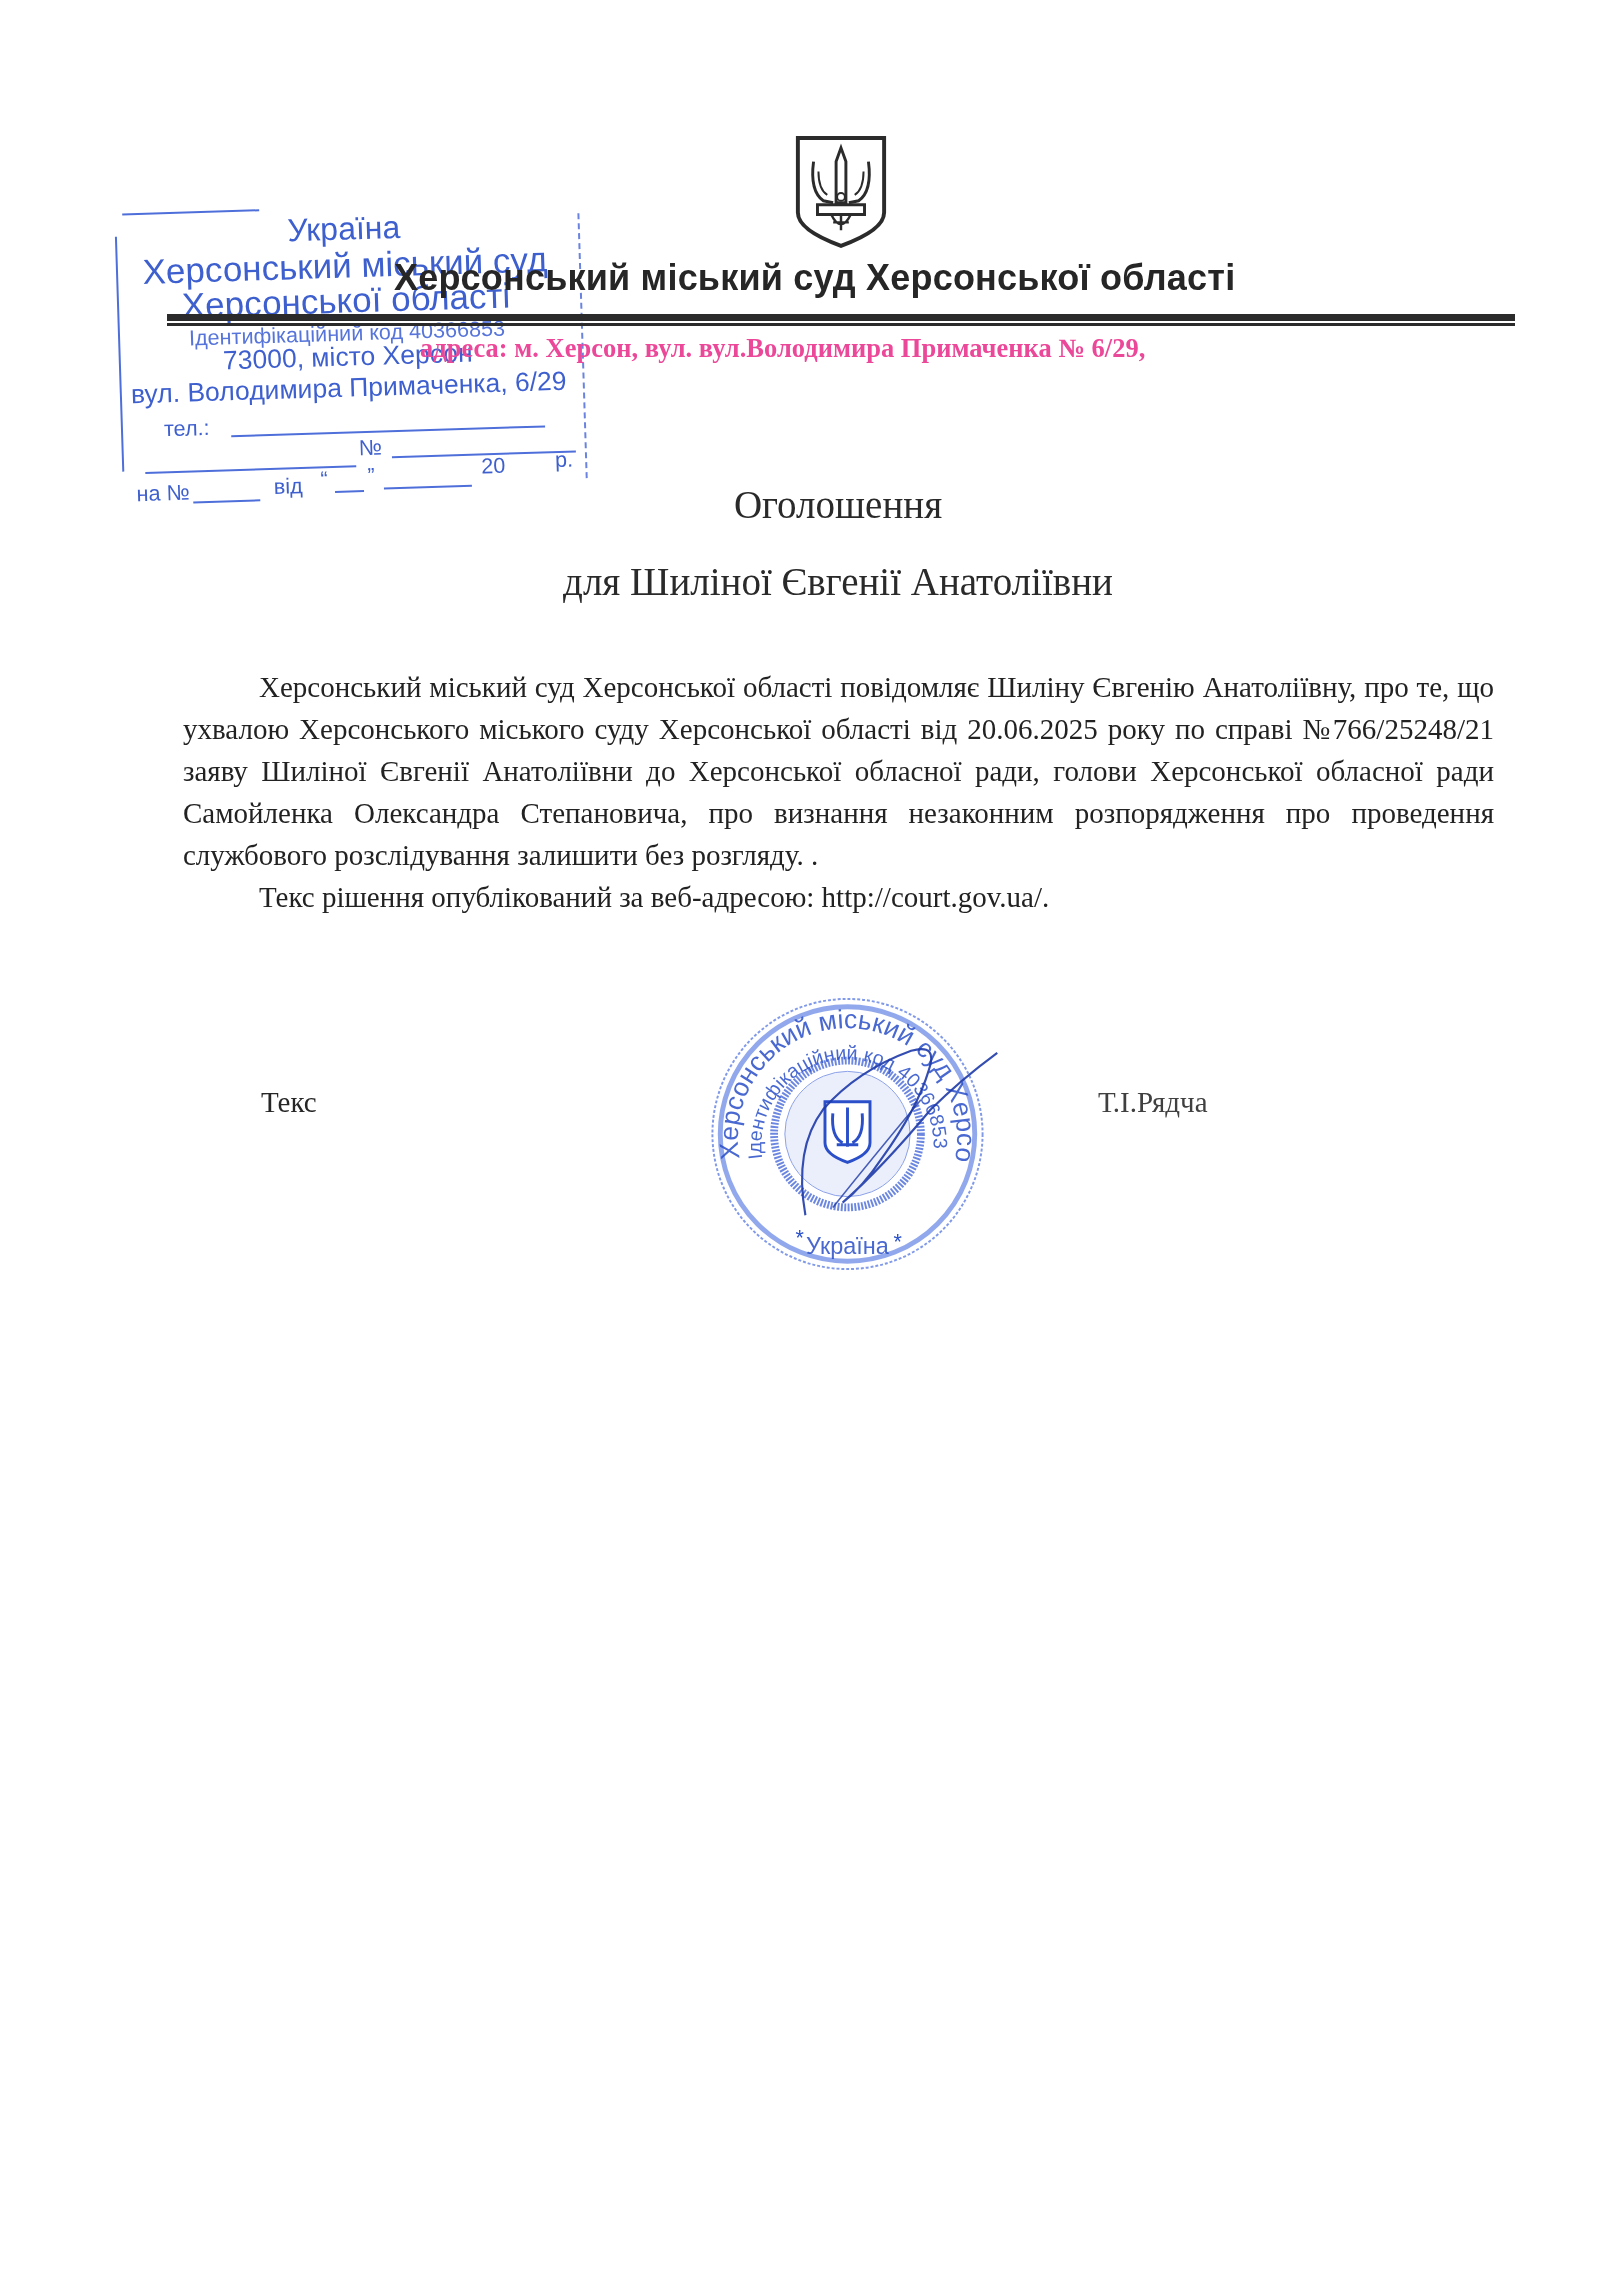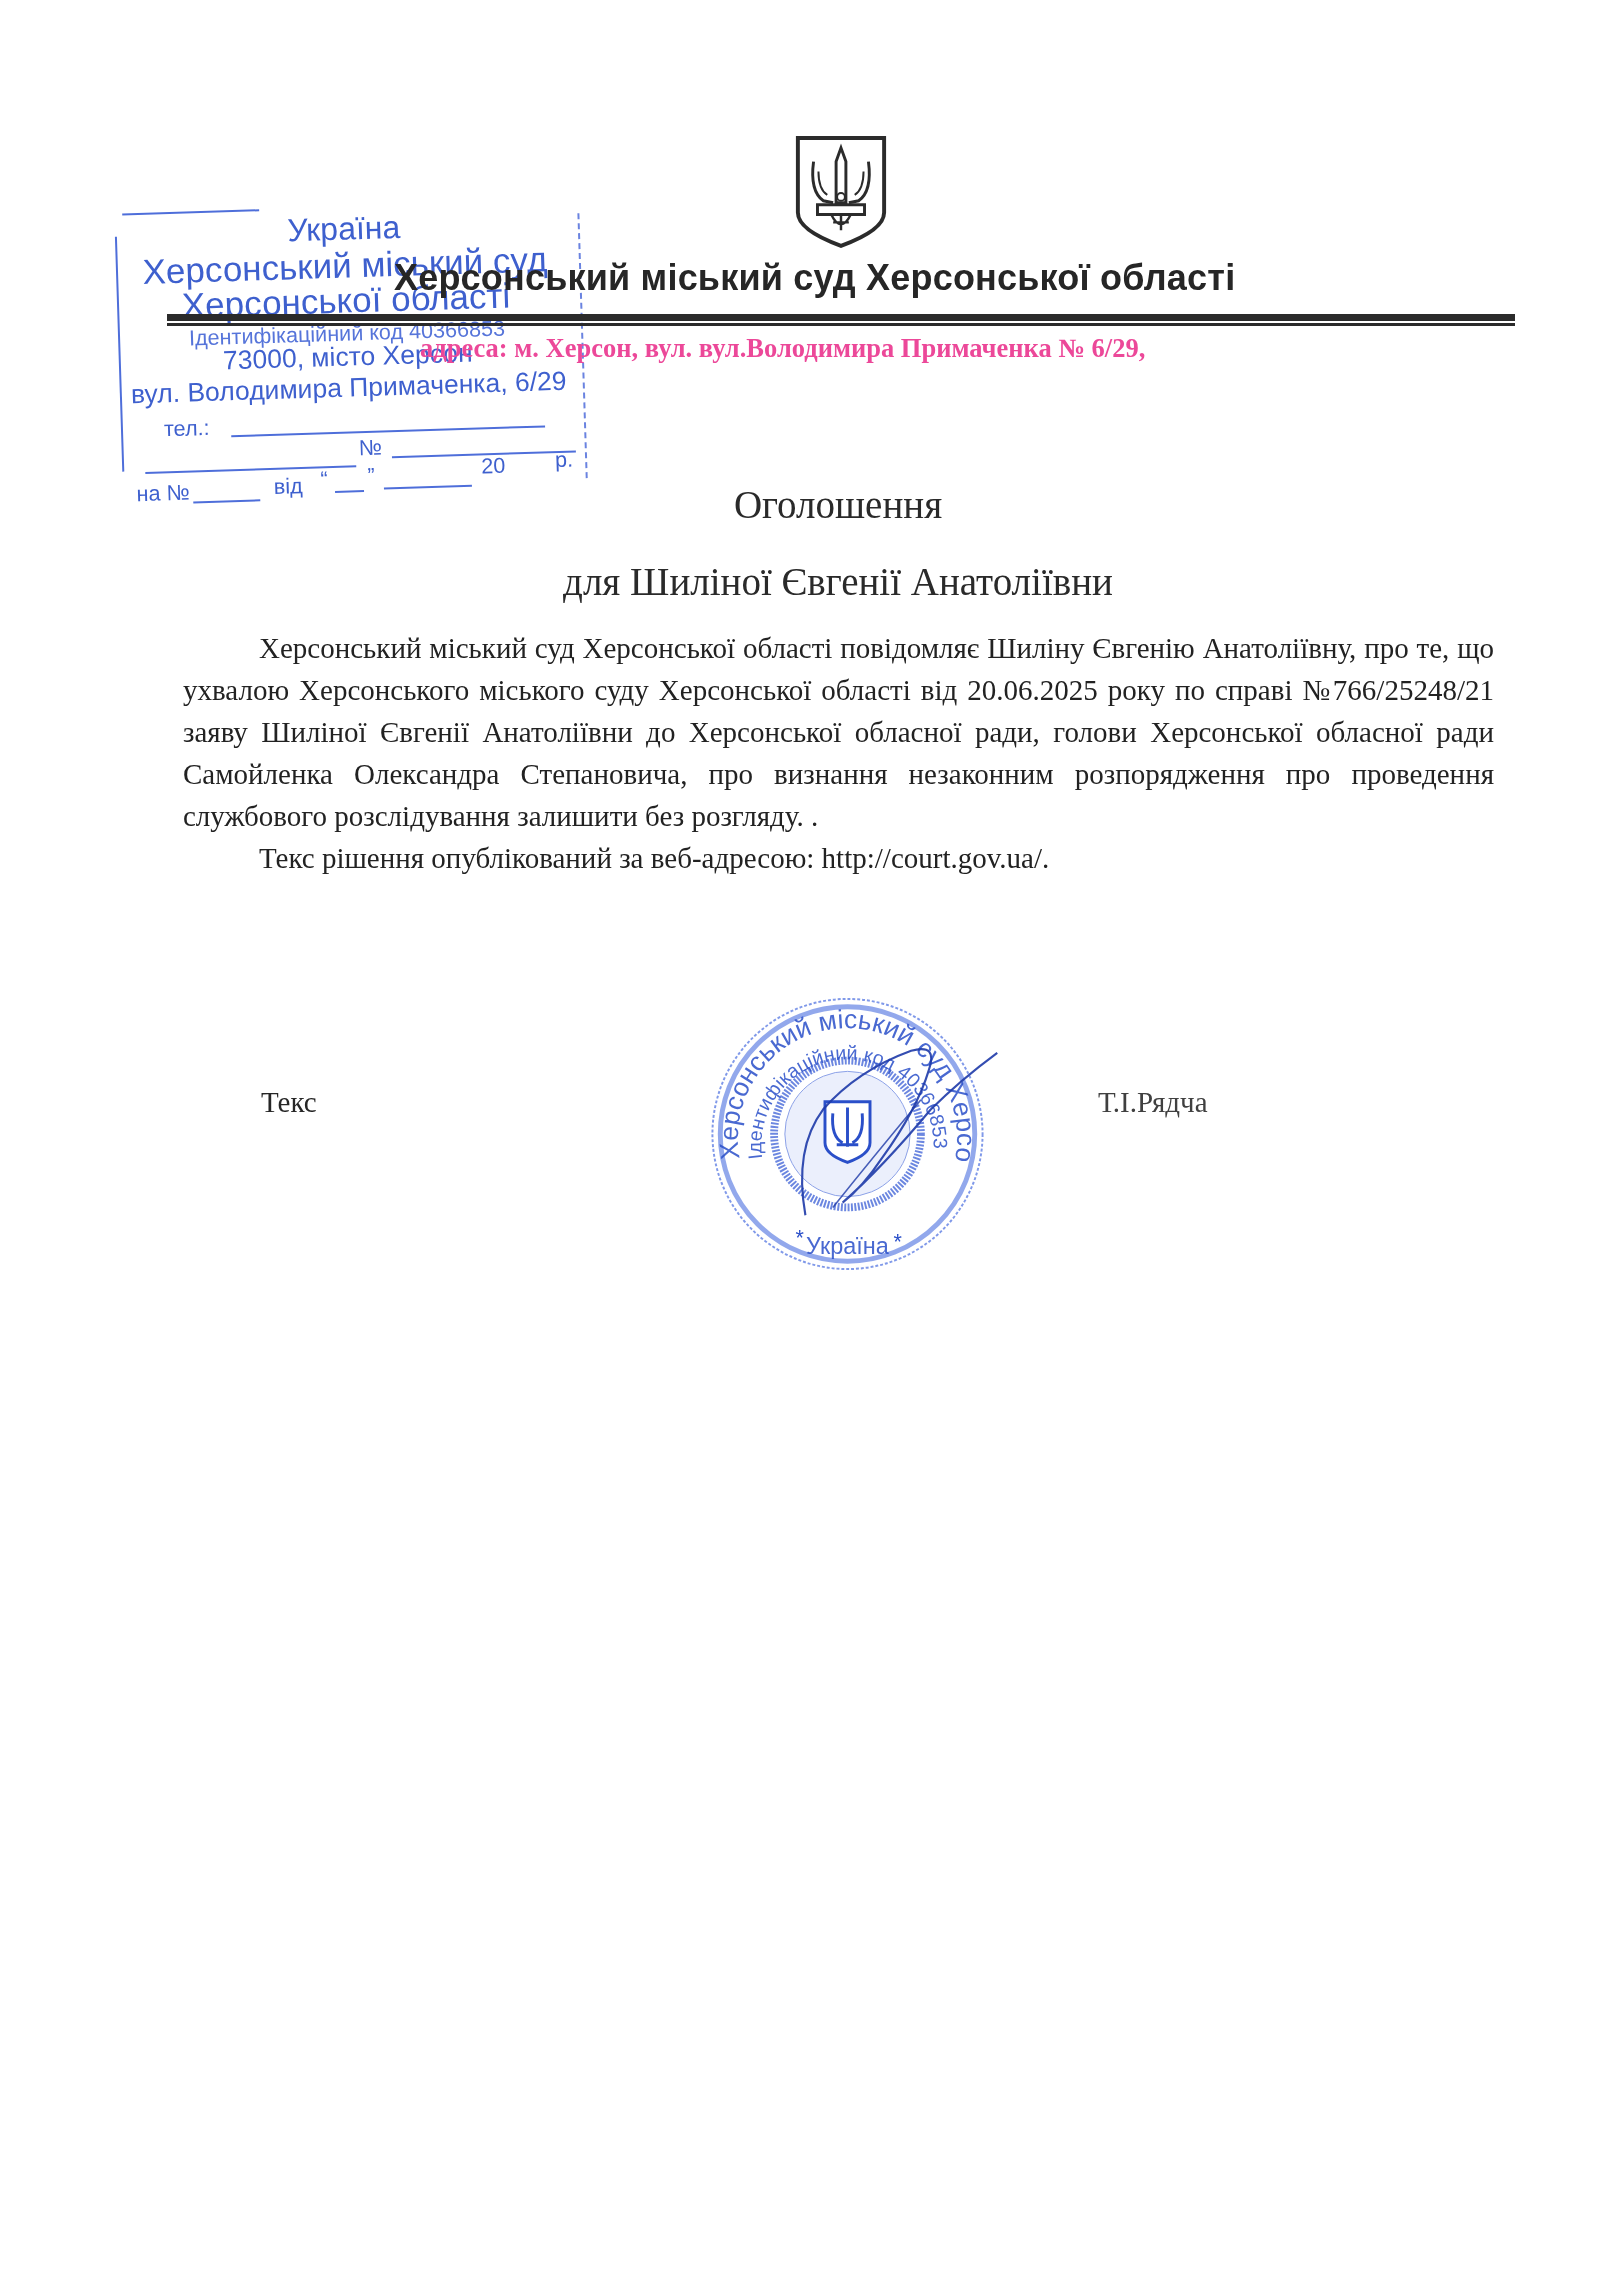--- a/index.html
+++ b/index.html
@@ -54,21 +54,21 @@
       font-size: 39px; color: #2a2a2a;
     }
 
     
     .body {
       position: absolute; left: 183px; top: 627px; width: 1311px;
       font-size: 29px; line-height: 42px; color: #222; text-align: justify;
     }
     .body p { margin: 0; }
     .body .indent { text-indent: 76px; }
-    .body .para1 { text-align-last: left; }
+    .body .para1 { text-align-last: left; margin-top: 39px; }
 
     
     .sign-role { position: absolute; left: 261px; top: 1086px; font-size: 29px; color: #262626; }
     .sign-name { position: absolute; left: 1098px; top: 1086px; font-size: 29px; color: #404040; }
 
     
     .seal { position: absolute; left: 686px; top: 992px; width: 323px; height: 284px; }
   </style>
 </head>
 <body>

